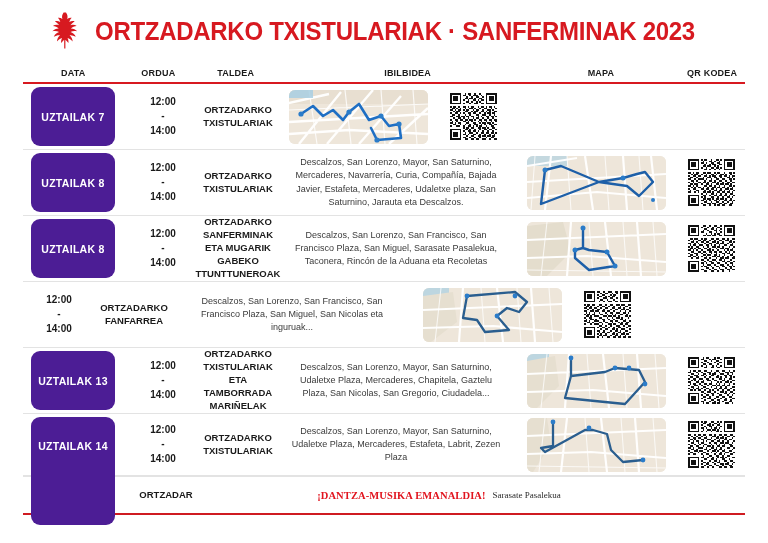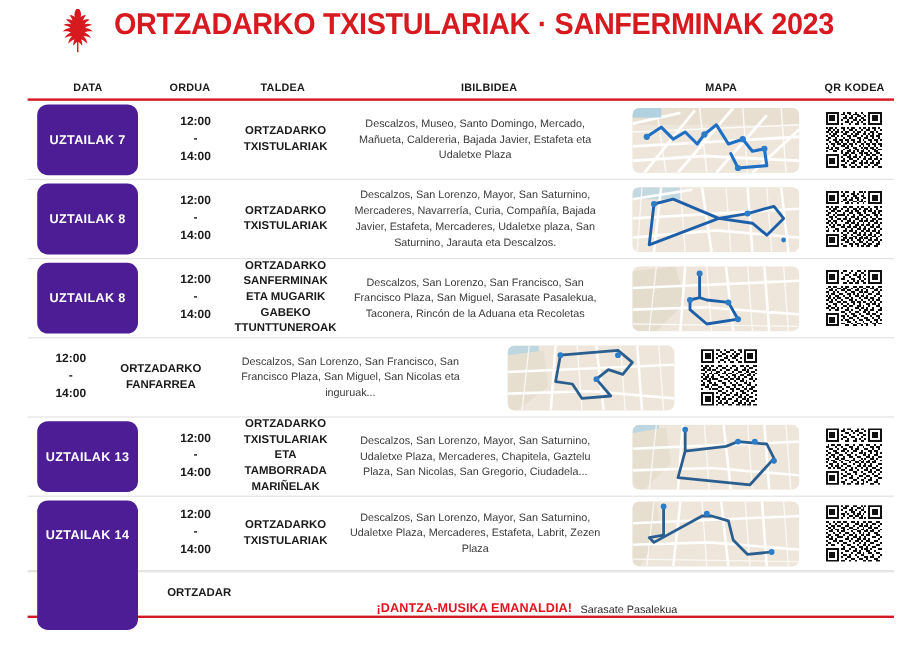--- a/index.html
+++ b/index.html
@@ -11,21 +11,21 @@
     width: 768px;
     height: 543px;
     font-family: "Liberation Sans", sans-serif;
     overflow: hidden;
     position: relative;
   }
 
   
   .title-bar {
     display: flex;
-    align-items: flex-start;
+    align-items: center;
     justify-content: center;
     height: 56px;
     padding-top: 6px;
     box-sizing: border-box;
   }
   .logo {
     width: 34px;
     height: 40px;
     margin-right: 12px;
     flex: 0 0 auto;
@@ -150,24 +150,25 @@
     width: 47px;
     height: 47px;
     display: block;
     background: #ffffff;
   }
 
   
   .row-final { border-bottom: none; }
   .final-note {
     display: flex;
-    align-items: flex-end;
+    align-items: center;
     justify-content: center;
     width: 468px;
     gap: 7px;
+    font-family: Liberation Serif, serif;
   }
   .final-red {
     color: #e1141e;
     font-size: 10.5px;
     font-weight: bold;
     letter-spacing: 0.1px;
   }
   .final-black {
     color: #2b2b2b;
     font-size: 9px;
@@ -204,23 +205,20 @@
     <div class="cell-date">
       <div class="date-badge">UZTAILAK 7</div>
     </div>
     <div class="cell-ordua">
       <div class="time">12:00
 -
 14:00</div>
     </div>
     <div class="cell-taldea">
       <div class="taldea">ORTZADARKO TXISTULARIAK</div>
-    </div>
-    <div class="cell-ibil">
-      <div class="ibil">Descalzos, Museo, Santo Domingo, Mercado, Mañueta, Caldereria, Bajada Javier, Estafeta eta Udaletxe Plaza</div>
     </div>
     <div class="cell-mapa">
       <span class="map-thumb">
         <svg viewBox="0 0 139 54" width="139" height="54" aria-hidden="true">
           <rect width="139" height="54" fill="#eee6da"></rect>
           <rect x="0" y="0" width="139" height="14" fill="#e8dfd1"></rect>
           <g stroke="#ffffff" stroke-width="2.4" fill="none" opacity="0.95">
             <path d="M-4 14 L40 4 M10 54 L52 2 M38 54 L84 0 M70 54 L112 6 M100 54 L139 18 M0 32 L139 24 M0 44 L60 40 L139 44"></path>
           </g>
           <g stroke="#ffffff" stroke-width="1.2" fill="none" opacity="0.8">

